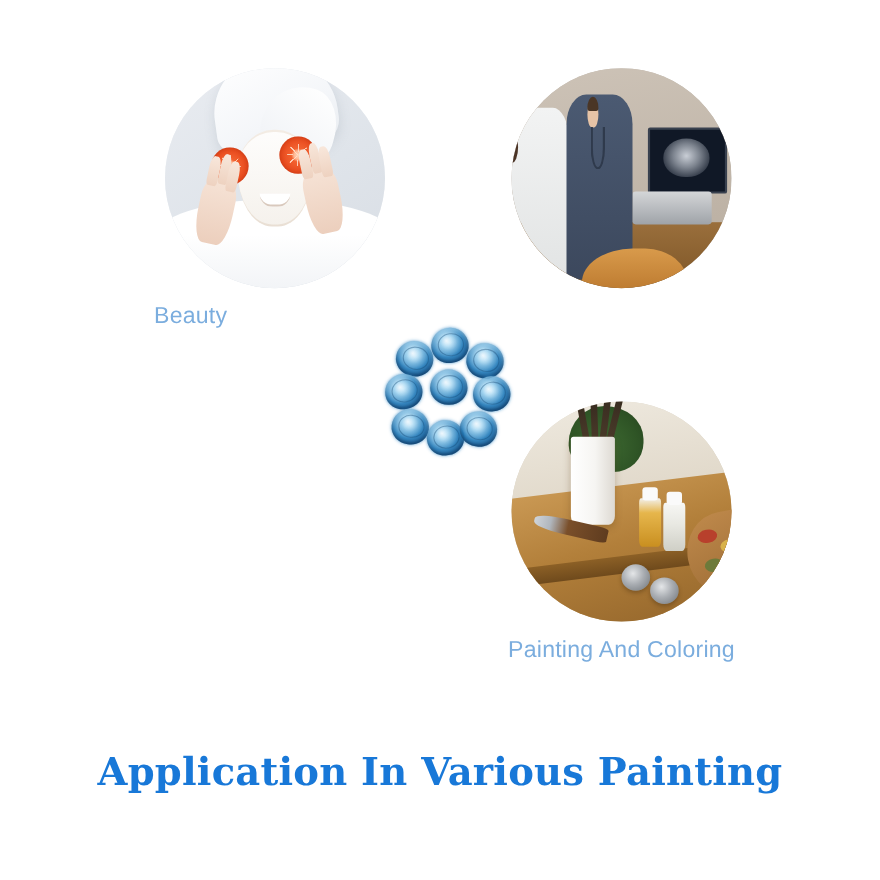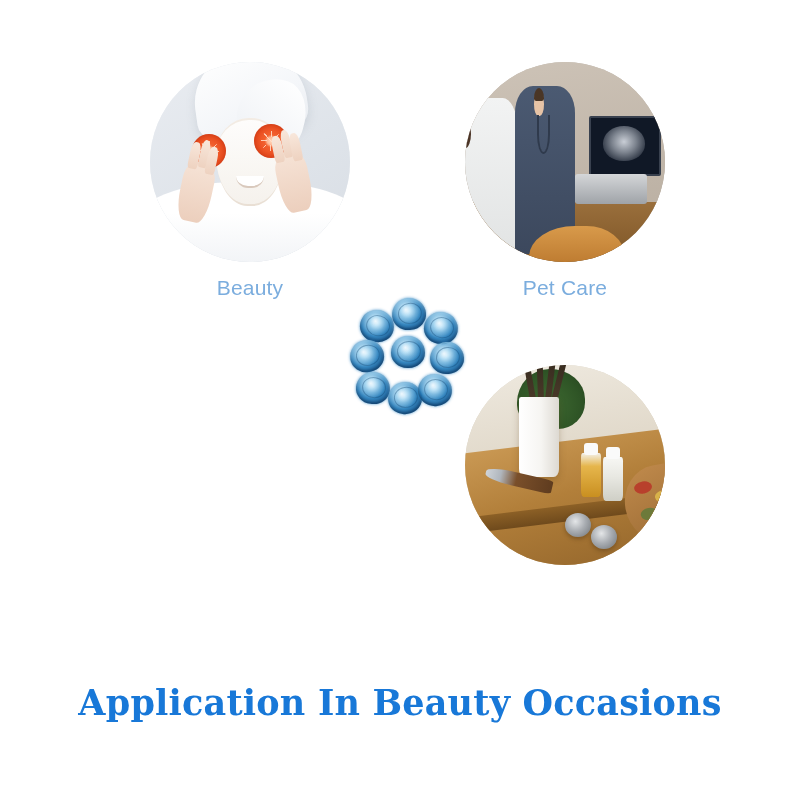--- a/index.html
+++ b/index.html
@@ -32,21 +32,20 @@
     position: relative;
     width: 200px;
     height: 200px;
     margin: 0 auto;
     border-radius: 50%;
     overflow: hidden;
     background: #eef1f4;
   }
   .occasion-label {
     margin-top: 14px;
-    text-align: center;
     font-size: 21px;
     letter-spacing: 0.2px;
     color: #7badde;
     font-family: "Liberation Sans", sans-serif;
     white-space: nowrap;
   }
 
   .pos-beauty    { left: 140px; top: 62px; }
   .pos-petcare   { left: 455px; top: 62px; }
   .pos-manicure  { left: 140px; top: 365px; }
@@ -420,21 +419,20 @@
       <div class="vet-woman">
         <div class="vet-woman-head"></div>
       </div>
       <div class="vet-man">
         <div class="vet-man-head"></div>
         <div class="vet-man-hair"></div>
         <div class="stetho"></div>
       </div>
       <div class="dog"></div>
     </div>
-    <div class="occasion-label">Pet Care</div>
   </div>
 
 
   <div class="occasion pos-painting">
     <div class="occasion-photo">
       <div class="sc paint-bg"></div>
       <div class="paint-wall"></div>
       <div class="paint-plant"></div>
       <div class="paint-table"></div>
       <div class="table-edge"></div>
@@ -451,29 +449,30 @@
       <div class="knife"></div>
       <div class="bottle bottle-amber">
         <div class="bottle-cap"></div>
       </div>
       <div class="bottle bottle-clear">
         <div class="bottle-cap"></div>
       </div>
       <div class="metal-cup mc1"></div>
       <div class="metal-cup mc2"></div>
     </div>
+    <div class="occasion-label">Painting And Coloring</div>
   </div>
 
   <div id="product-cluster">
     <div class="cot c-nw"></div>
     <div class="cot c-n"></div>
     <div class="cot c-ne"></div>
     <div class="cot c-w"></div>
     <div class="cot c-center"></div>
     <div class="cot c-e"></div>
     <div class="cot c-sw"></div>
     <div class="cot c-s"></div>
     <div class="cot c-se"></div>
   </div>
 
-  <div id="headline">Application In Beauty Occasions</div>
+  <div id="headline">Application In Various Painting</div>
 
 </div>
 
 </body></html>

